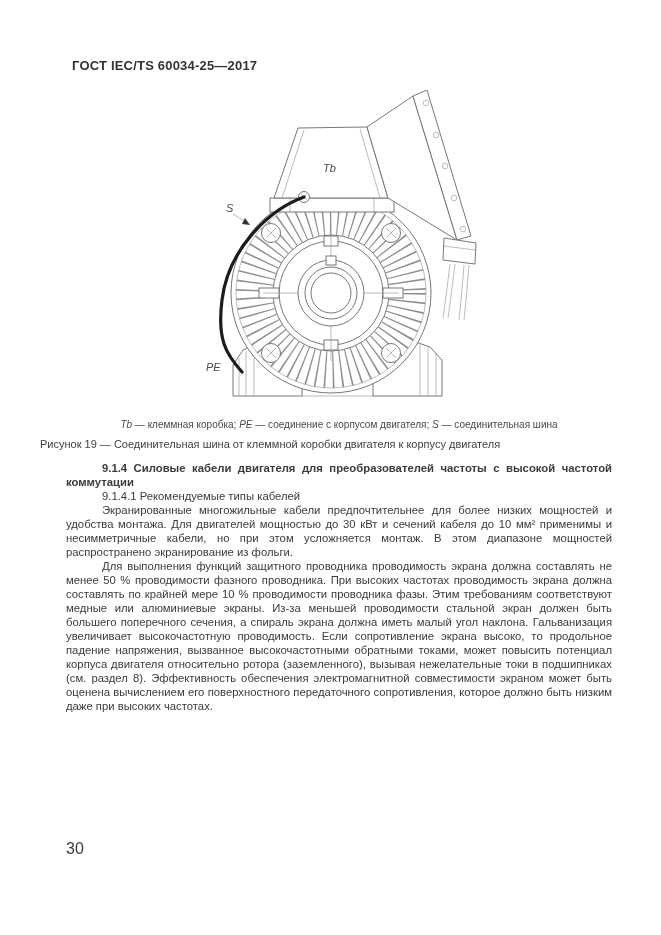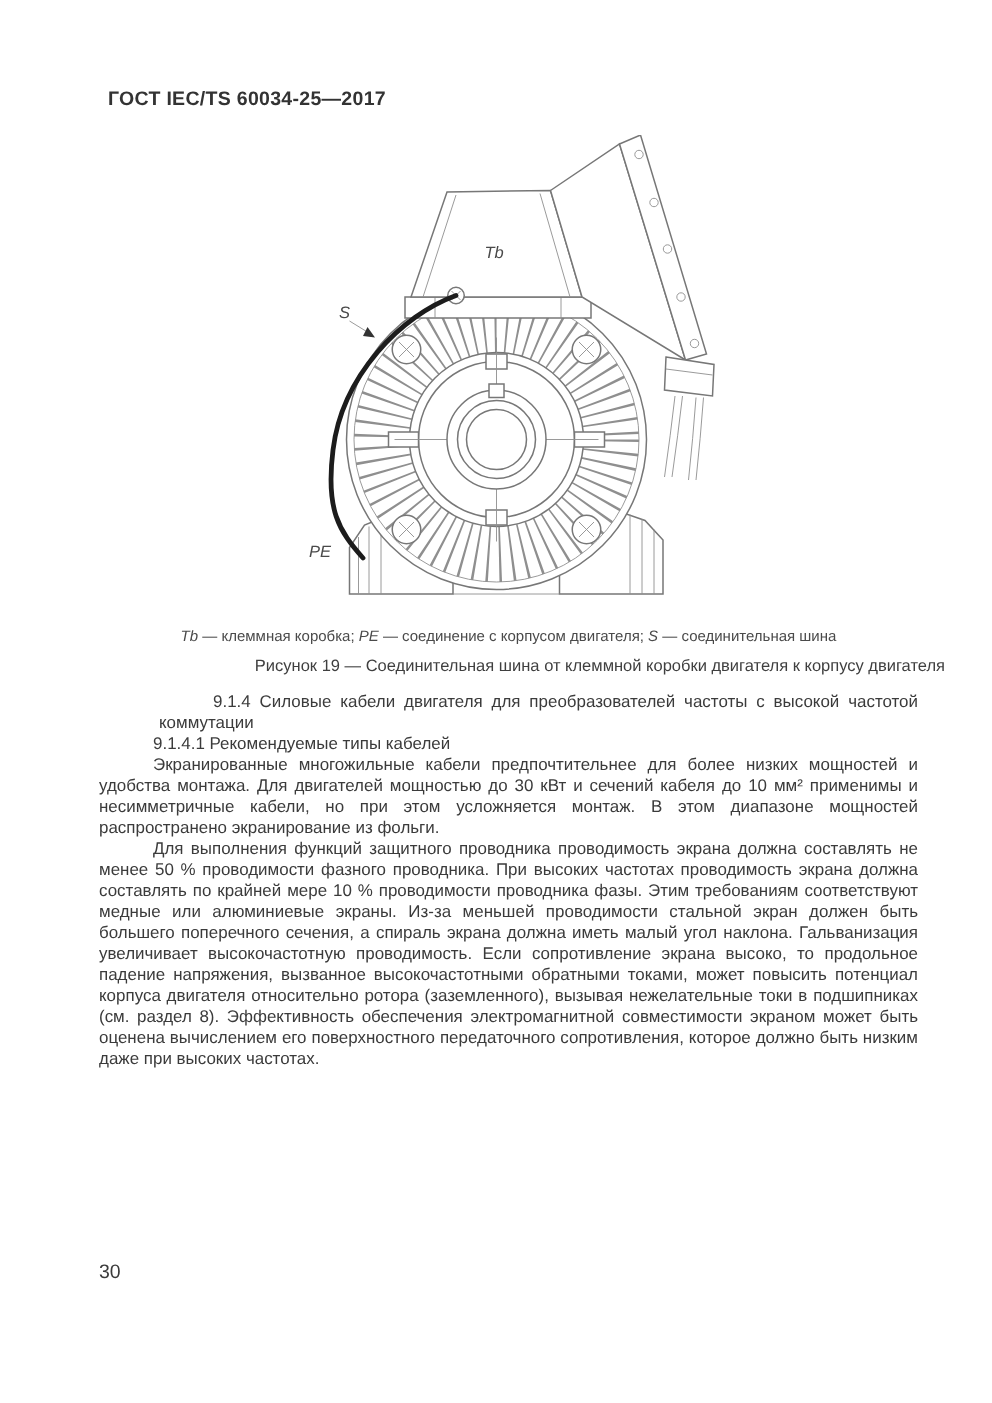--- a/index.html
+++ b/index.html
@@ -11,30 +11,30 @@
     position:absolute;left:72px;top:58px;font-size:13px;font-weight:bold;
     letter-spacing:.2px;color:#333;
   }
   .figure-wrap{position:absolute;left:180px;top:90px;width:330px;height:320px;}
   .figure-legend{
     position:absolute;left:66px;top:419px;width:546px;text-align:center;
     font-size:10px;color:#4a4a4a;
   }
   .figure-legend .lbl{font-style:italic;}
   .figure-caption{
-    position:absolute;left:40px;top:438px;width:590px;text-align:right;
+    position:absolute;left:40px;top:438px;width:590px;text-align:left;
     font-size:11px;color:#3f3f3f;
   }
   .body-text{
     position:absolute;left:66px;top:461px;width:546px;
     font-size:11.3px;line-height:14px;text-align:justify;color:#3b3b3b;
   }
   .body-text p{margin:0;text-indent:36px;}
-  .body-text p.bold{font-weight:normal;margin-left:40px;}
-  .page-number{position:absolute;left:66px;top:840px;font-size:13px;color:#3b3b3b;}
+  .body-text p.bold{font-weight:bold;}
+  .page-number{position:absolute;left:66px;top:840px;font-size:16px;color:#3b3b3b;}
   svg .ln{stroke:#777;fill:none;stroke-width:1;}
   svg .lnthin{stroke:#8e8e8e;fill:none;stroke-width:.6;}
   svg .white{fill:#fff;stroke:#777;stroke-width:1;}
   svg text{font-family:"Liberation Sans",sans-serif;font-style:italic;fill:#4a4a4a;}
 </style>
 </head>
 <body>
 
 <div class="doc-header">ГОСТ IEC/TS 60034-25—2017</div>
 

